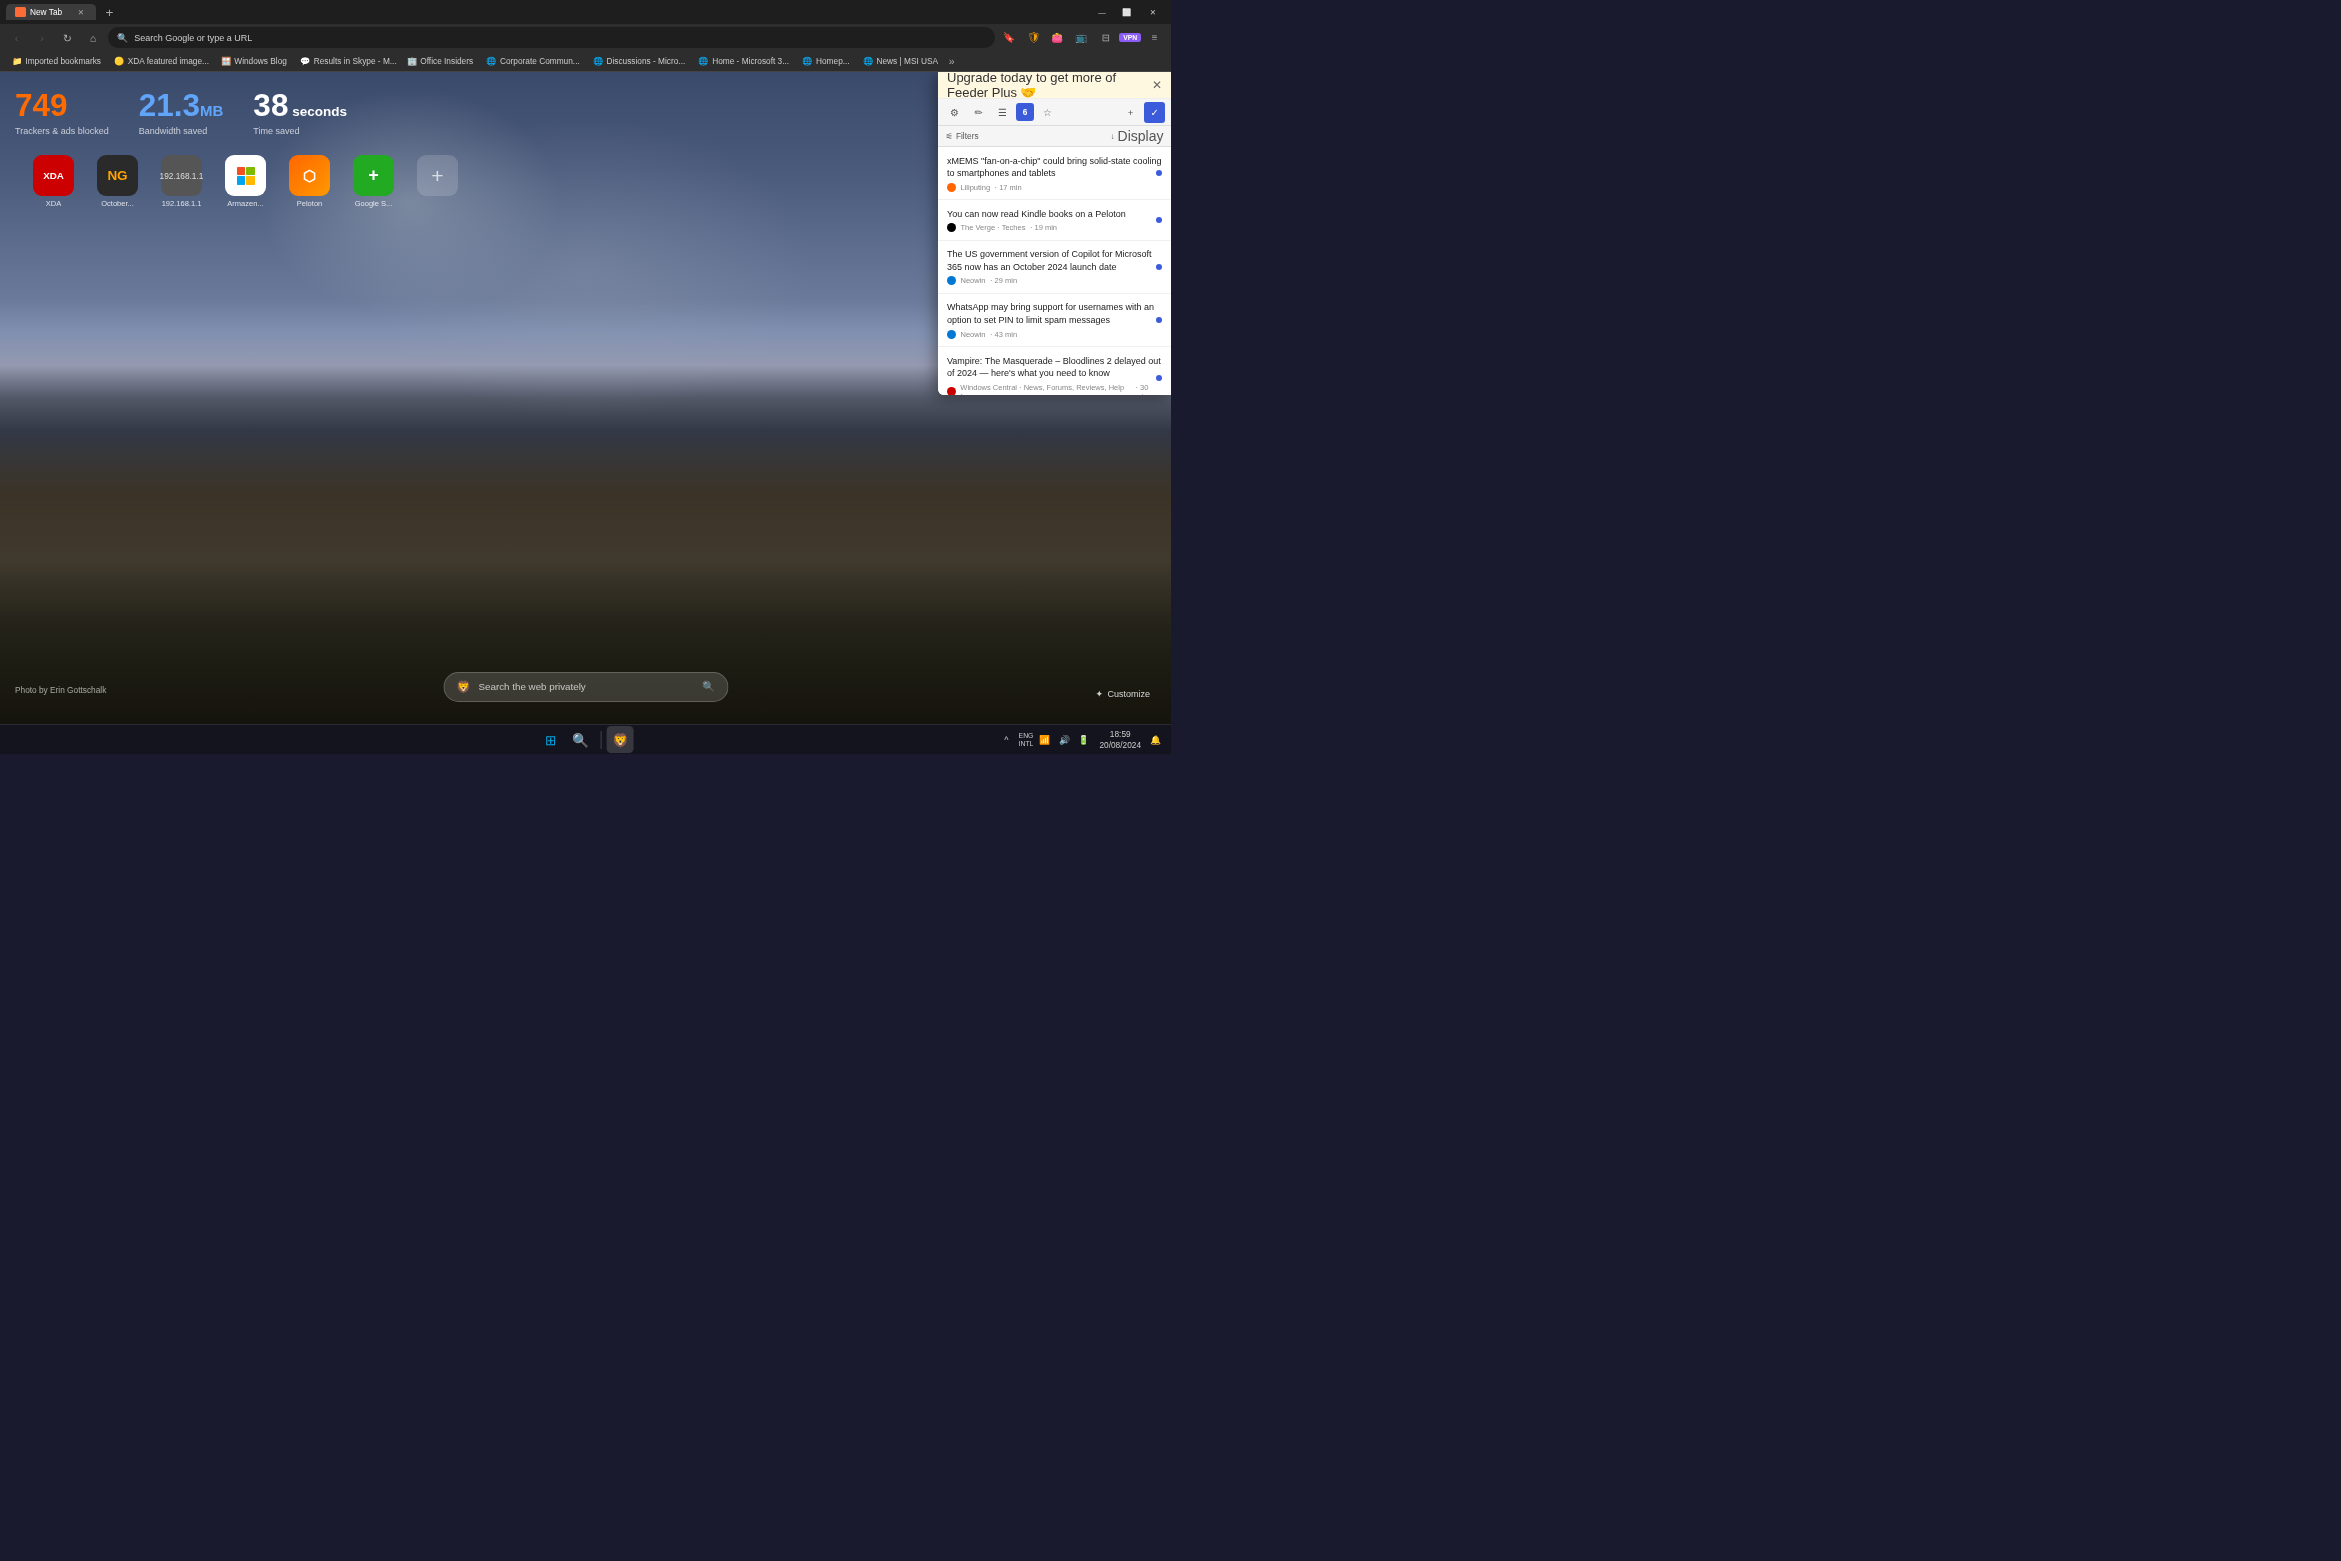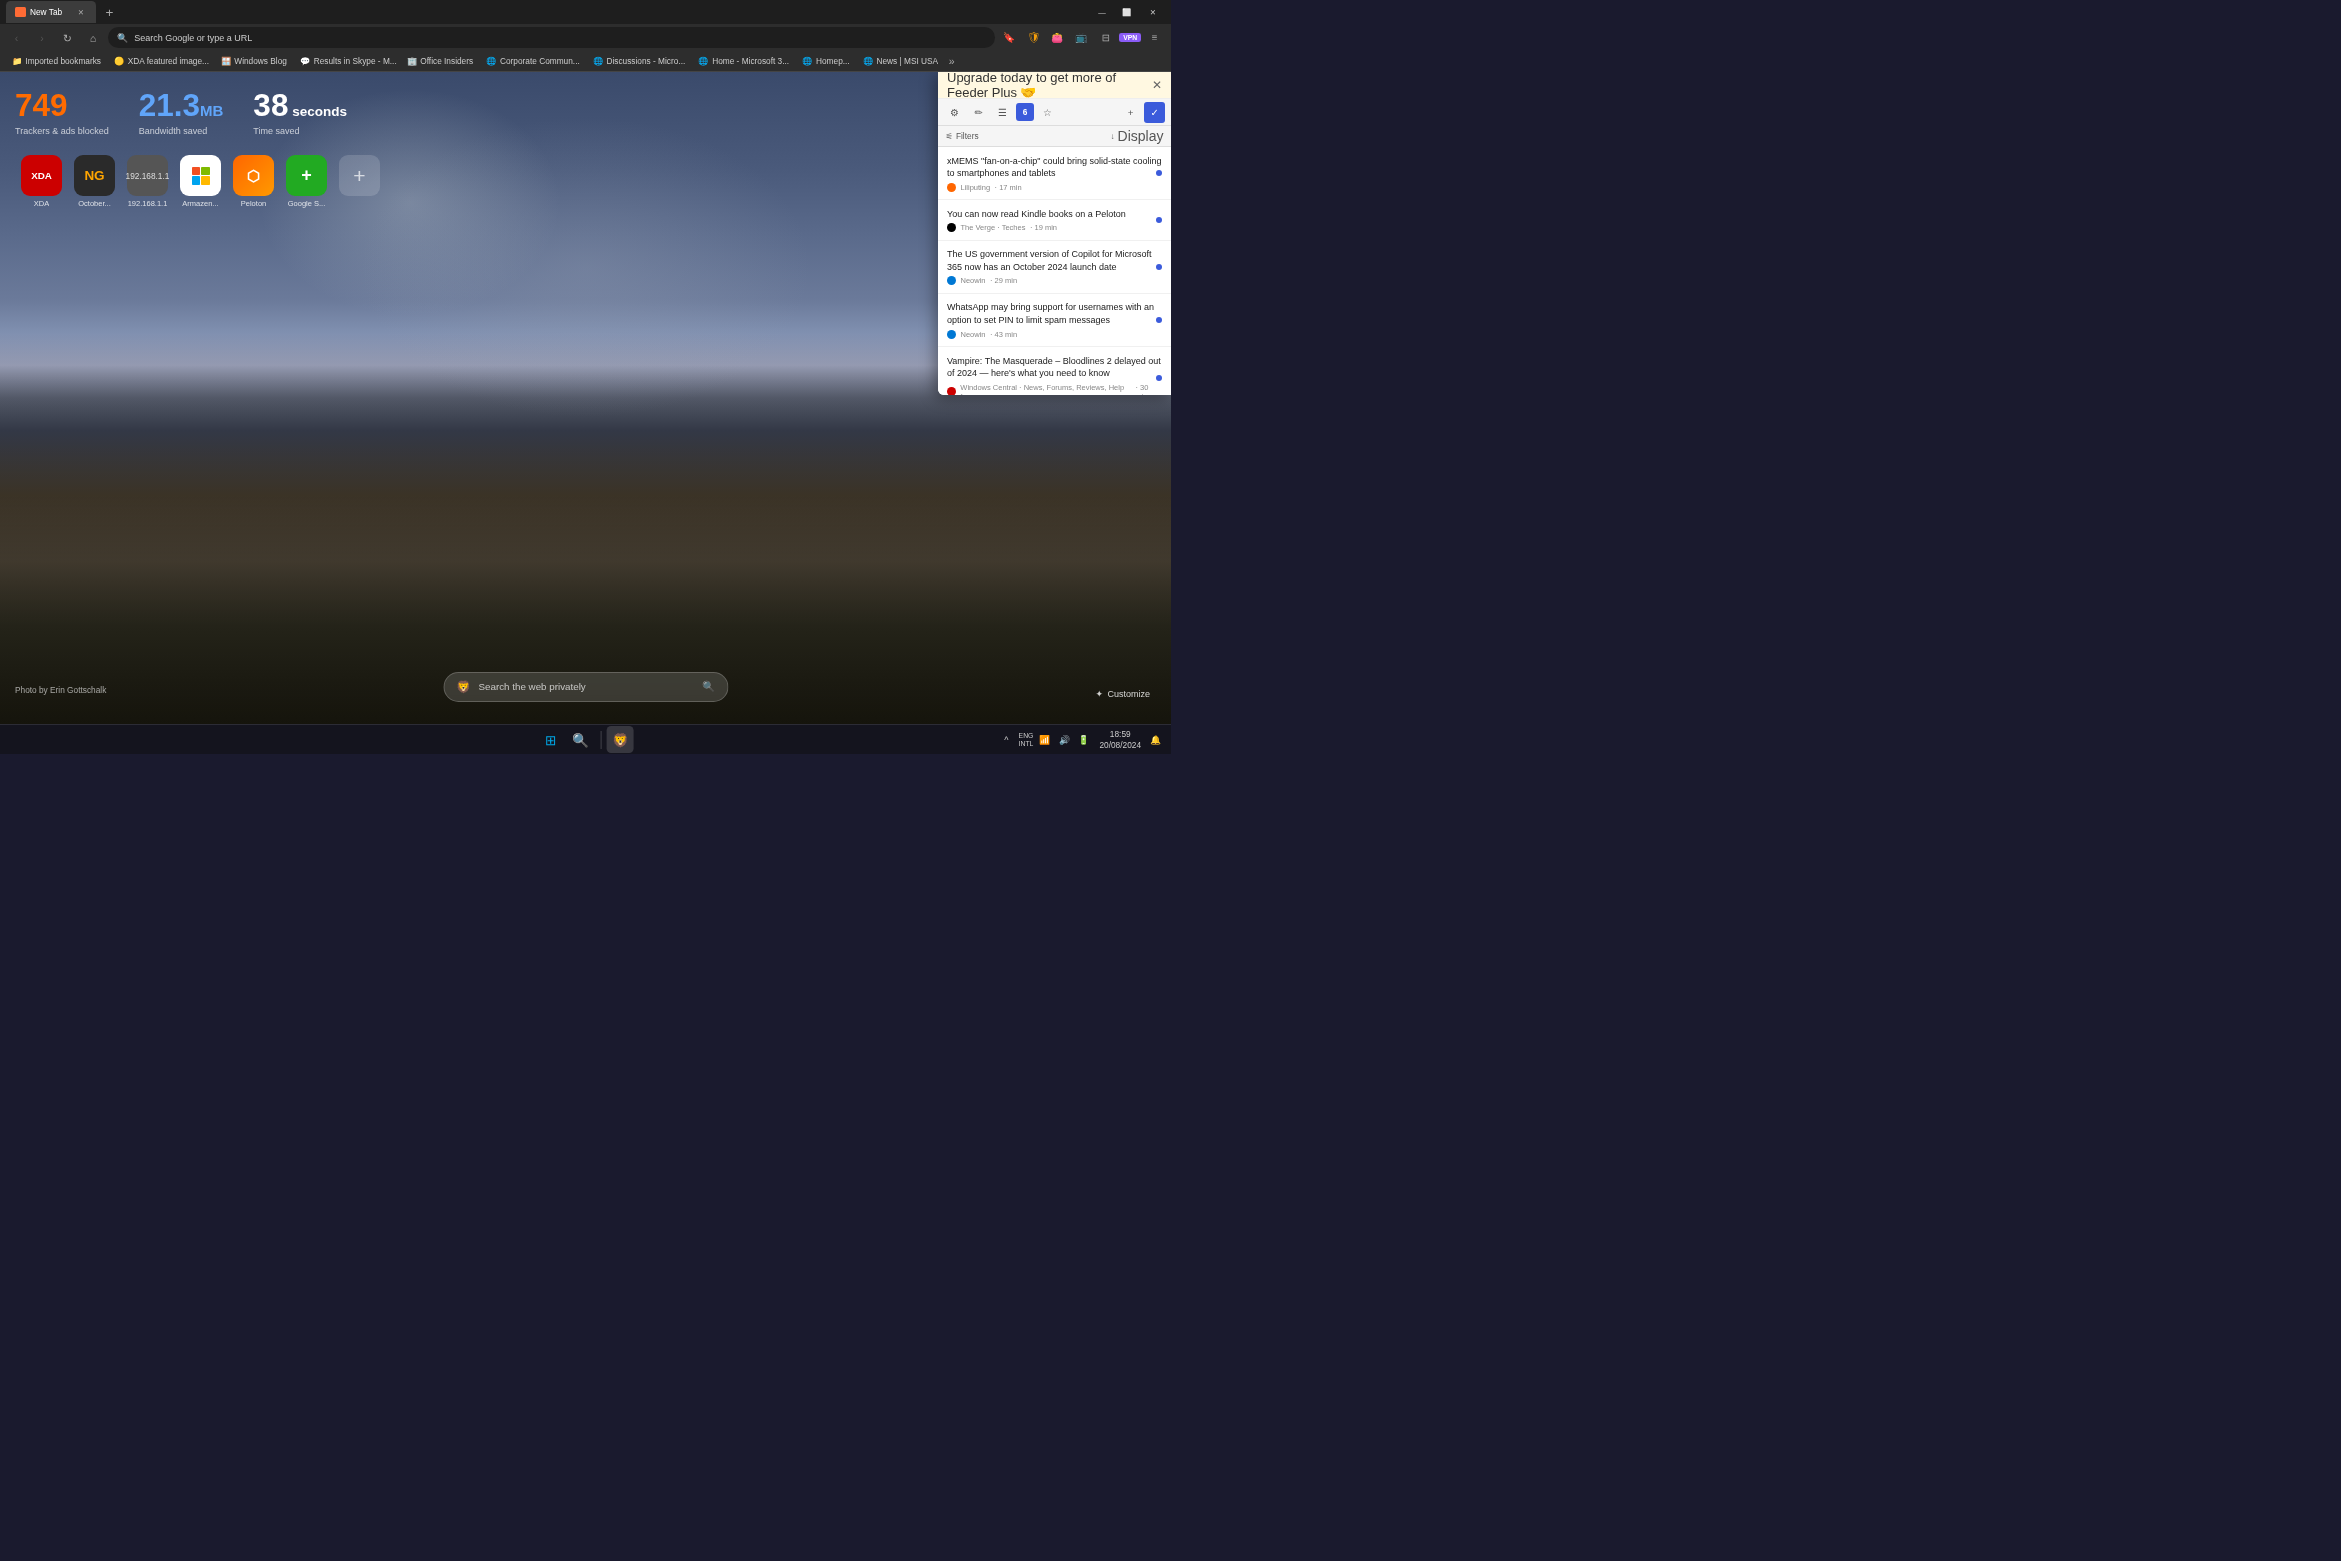--- a/index.html
+++ b/index.html
@@ -17,21 +17,21 @@
       height: 24px;
       background: #1e1e1e;
       display: flex;
       align-items: center;
       padding: 0 6px;
       gap: 3px;
       position: relative;
       z-index: 100;
     }
     .tab {
-      height: 22px;
+      height: 16px;
       background: #2d2d2d;
       border-radius: 4.5px 4.5px 0 0;
       display: flex;
       align-items: center;
       padding: 0 9px;
       gap: 4.5px;
       font-size: 8.3px;
       color: #ccc;
       min-width: 90px;
       max-width: 150px;
@@ -246,23 +246,23 @@
     .stat-number.orange { color: #ff6b00; }
     .stat-number.blue { color: #60a5fa; }
     .stat-number.white { color: #ffffff; }
     .stat-number .unit { font-size: 15px; }
     .stat-label { font-size: 9px; color: rgba(255,255,255,0.7); margin-top: 1.5px; }
 
     
     .shortcuts-row {
       position: absolute;
       top: 83px;
-      left: 15px;
-      display: flex;
-      gap: 0;
+      left: 27px;
+      display: flex;
+      gap: 11px;
     }
     .shortcut {
       display: flex;
       flex-direction: column;
       align-items: center;
       gap: 3px;
       cursor: pointer;
       width: 53px;
     }
     .shortcut-icon {

